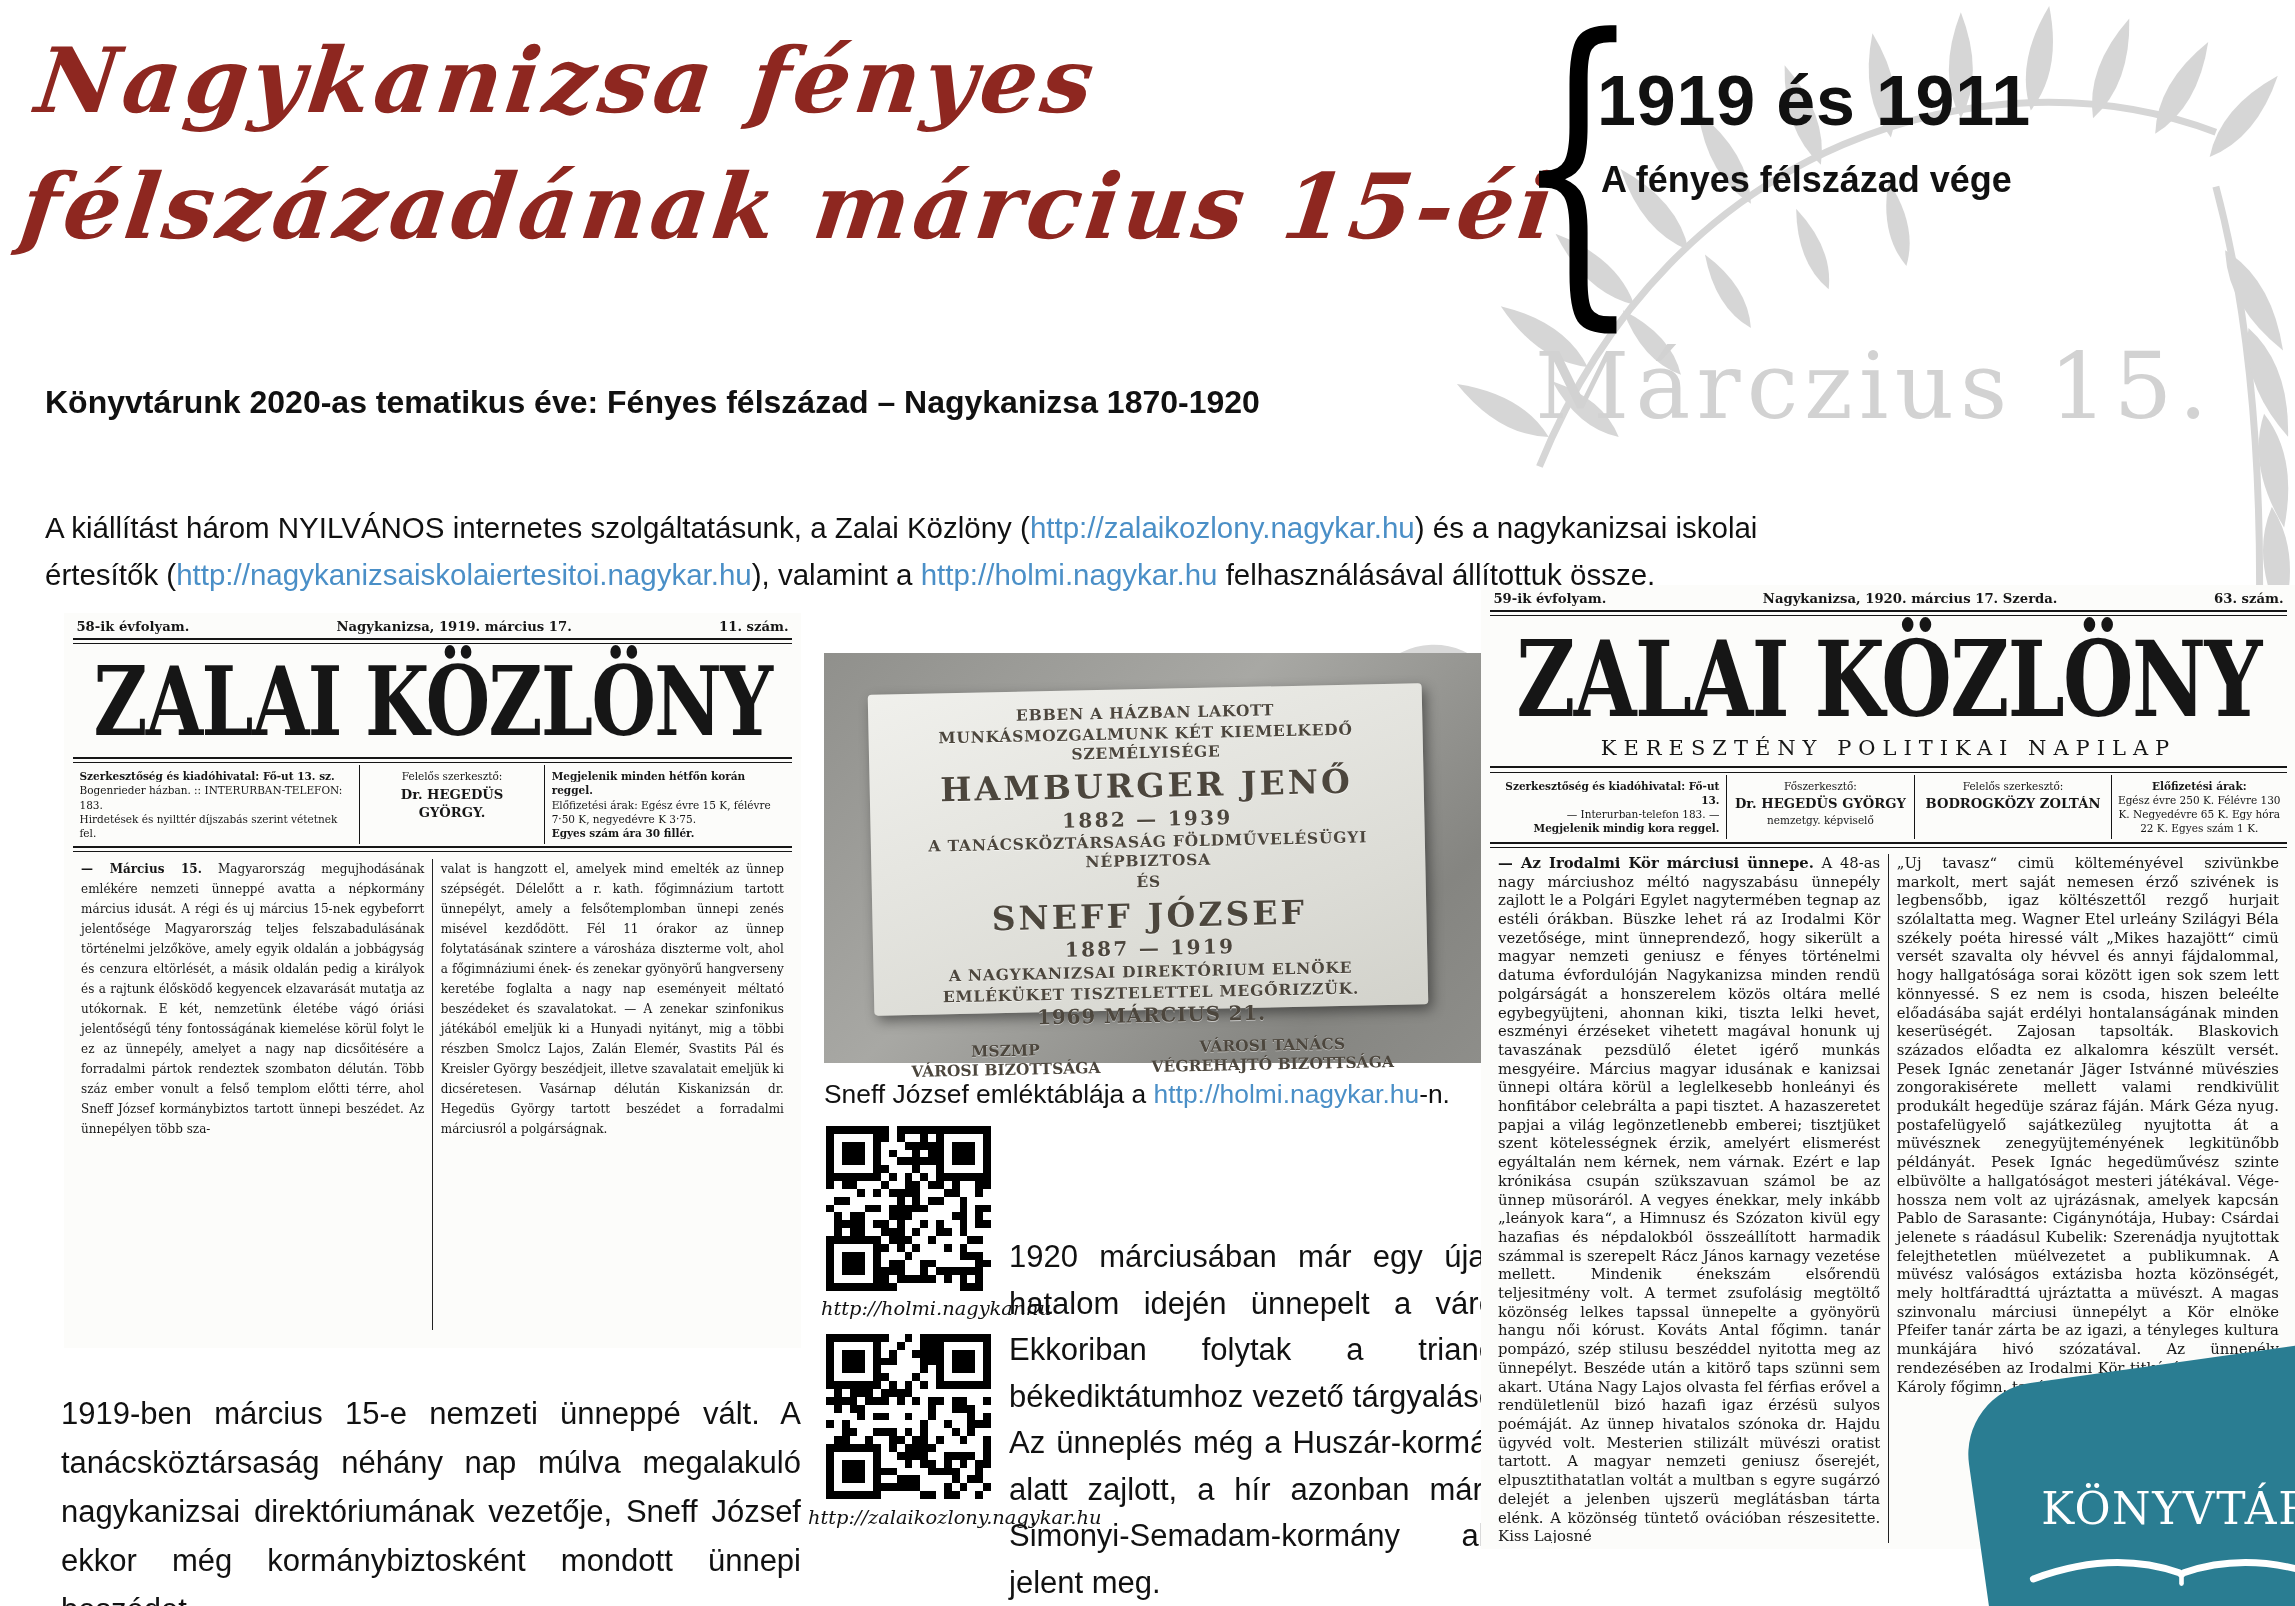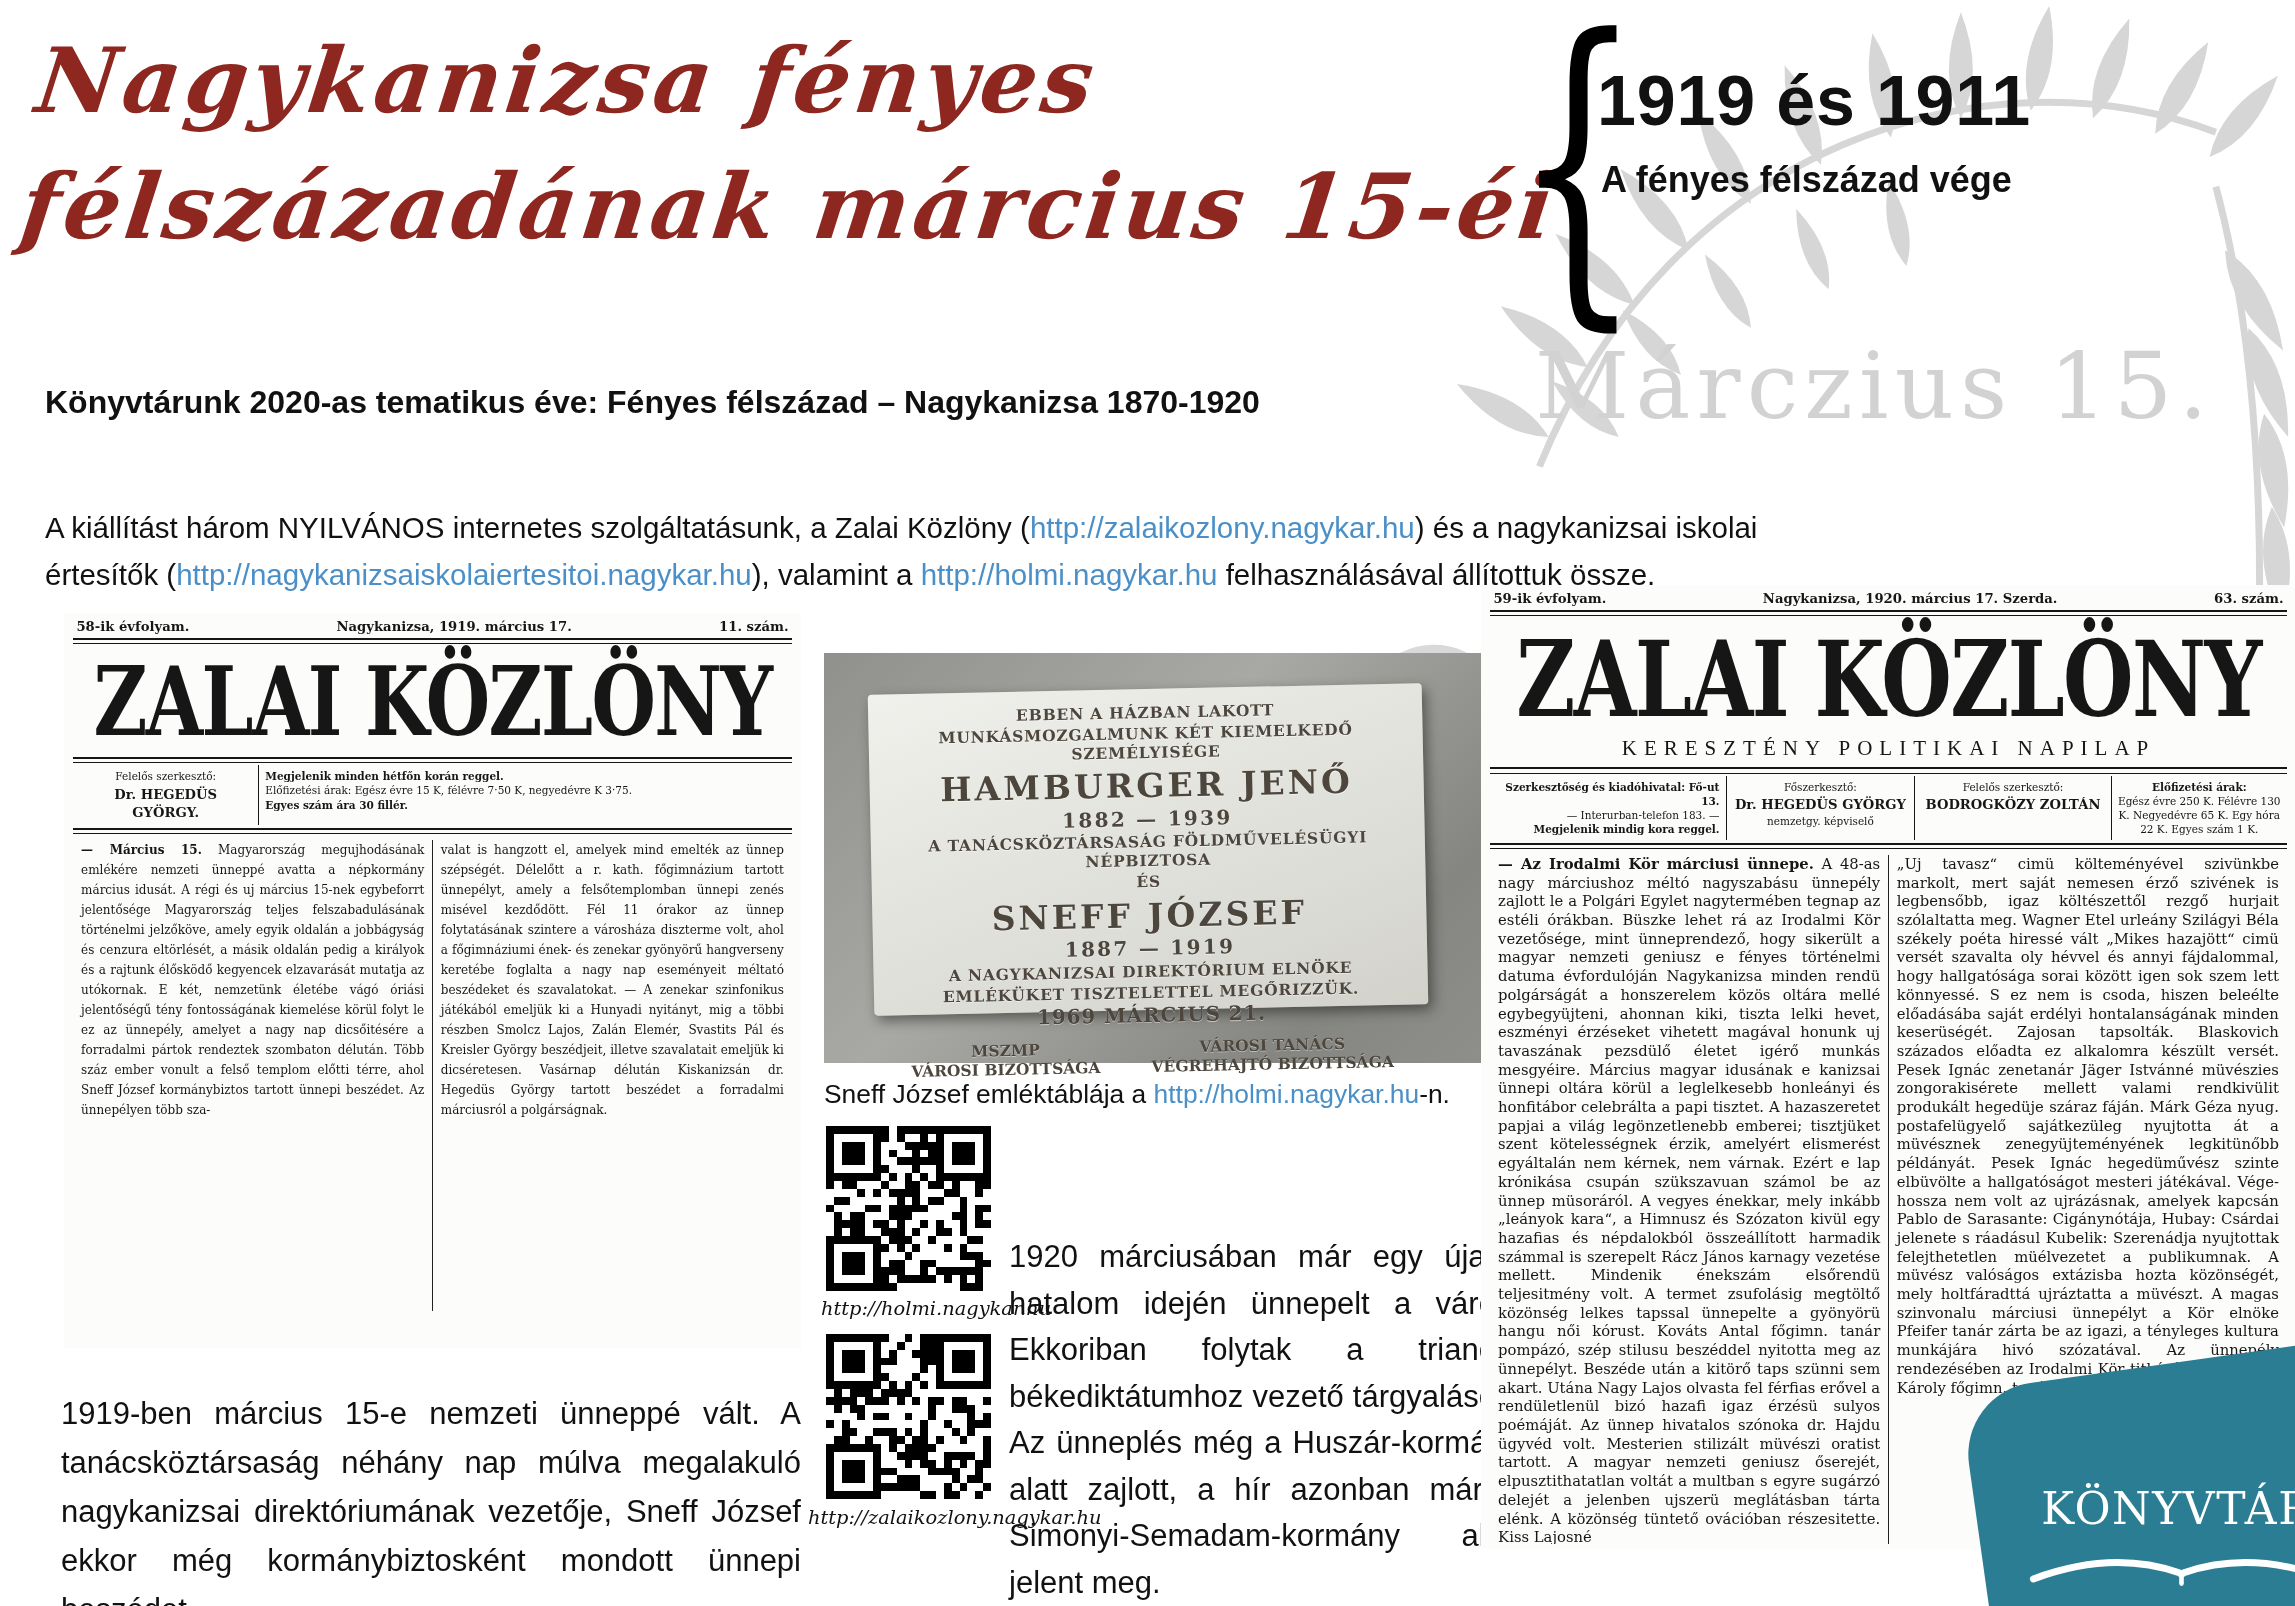--- a/index.html
+++ b/index.html
@@ -33,21 +33,21 @@
   .paper{position:absolute;z-index:1;background:#fcfcfa;color:var(--ink);
          font-family:"DejaVu Serif",serif;box-sizing:border-box;}
   #paper1919{left:64px;top:613px;width:737px;height:735px;padding:4.7px 9.3px;}
   #paper1920{left:1481px;top:585px;width:815px;height:964px;padding:4.7px 9.3px;}
   .phead{display:flex;justify-content:space-between;font-weight:bold;font-size:13.2px;padding:1.6px 3.1px;}
   .nrule{border-top:2.3px solid var(--ink);border-bottom:0.8px solid var(--ink);height:3.1px;margin:2.3px 0;}
   .masthead{text-align:center;font-weight:bold;white-space:nowrap;line-height:1;
             letter-spacing:-1.6px;transform:scaleY(1.3);transform-origin:center;}
   #paper1919 .masthead{font-size:74px;margin:20px 0 18.7px;}
   #paper1920 .masthead{font-size:81px;margin:22px 0 17px;}
-  .paper-sub{text-align:center;font-size:21px;letter-spacing:7px;margin:1.6px 0 6.2px;white-space:nowrap;font-family:Liberation Serif, serif;}
+  .paper-sub{text-align:center;font-size:21px;letter-spacing:7px;margin:1.6px 0 6.2px;white-space:nowrap;}
   .inforow{display:flex;align-items:stretch;font-size:10.5px;line-height:1.35;}
   .ibox{padding:3.9px 6.2px;}
   .ibox+.ibox{border-left:1.6px solid var(--ink);}
   .ibox .b{font-weight:bold;}
   .ibox.ctr{text-align:center;}
   .name-line{font-weight:bold;font-size:13.2px;margin-top:2.3px;}
   .cols{display:flex;margin-top:6.2px;overflow:hidden;}
   .col{flex:1;text-align:justify;padding:0 7.8px;}
   .col+.col{border-left:0.8px solid #222;}
   #paper1919 .col{font-size:12px;line-height:20px;}
@@ -157,20 +157,25 @@
   <div class="paper" id="paper1919">
     <div class="phead">
       <span>58-ik évfolyam.</span>
       <span>Nagykanizsa, 1919. március 17.</span>
       <span>11. szám.</span>
     </div>
     <div class="nrule"></div>
     <div class="masthead">ZALAI KÖZLÖNY</div>
     <div class="nrule"></div>
     <div class="inforow">
+      <div class="ibox" style="flex:0 0 38%;">
+        <div class="b">Szerkesztőség és kiadóhivatal: Fő-ut 13. sz.</div>
+        <div>Bogenrieder házban. :: INTERURBAN-TELEFON: 183.</div>
+        <div>Hirdetések és nyilttér díjszabás szerint vétetnek fel.</div>
+      </div>
       <div class="ibox ctr" style="flex:0 0 24%;">
         <div>Felelős szerkesztő:</div>
         <div class="name-line">Dr. HEGEDÜS GYÖRGY.</div>
       </div>
       <div class="ibox" style="flex:1;">
         <div class="b">Megjelenik minden hétfőn korán reggel.</div>
         <div>Előfizetési árak: Egész évre 15 K, félévre 7·50 K, negyedévre K 3·75.</div>
         <div class="b">Egyes szám ára 30 fillér.</div>
       </div>
     </div>

